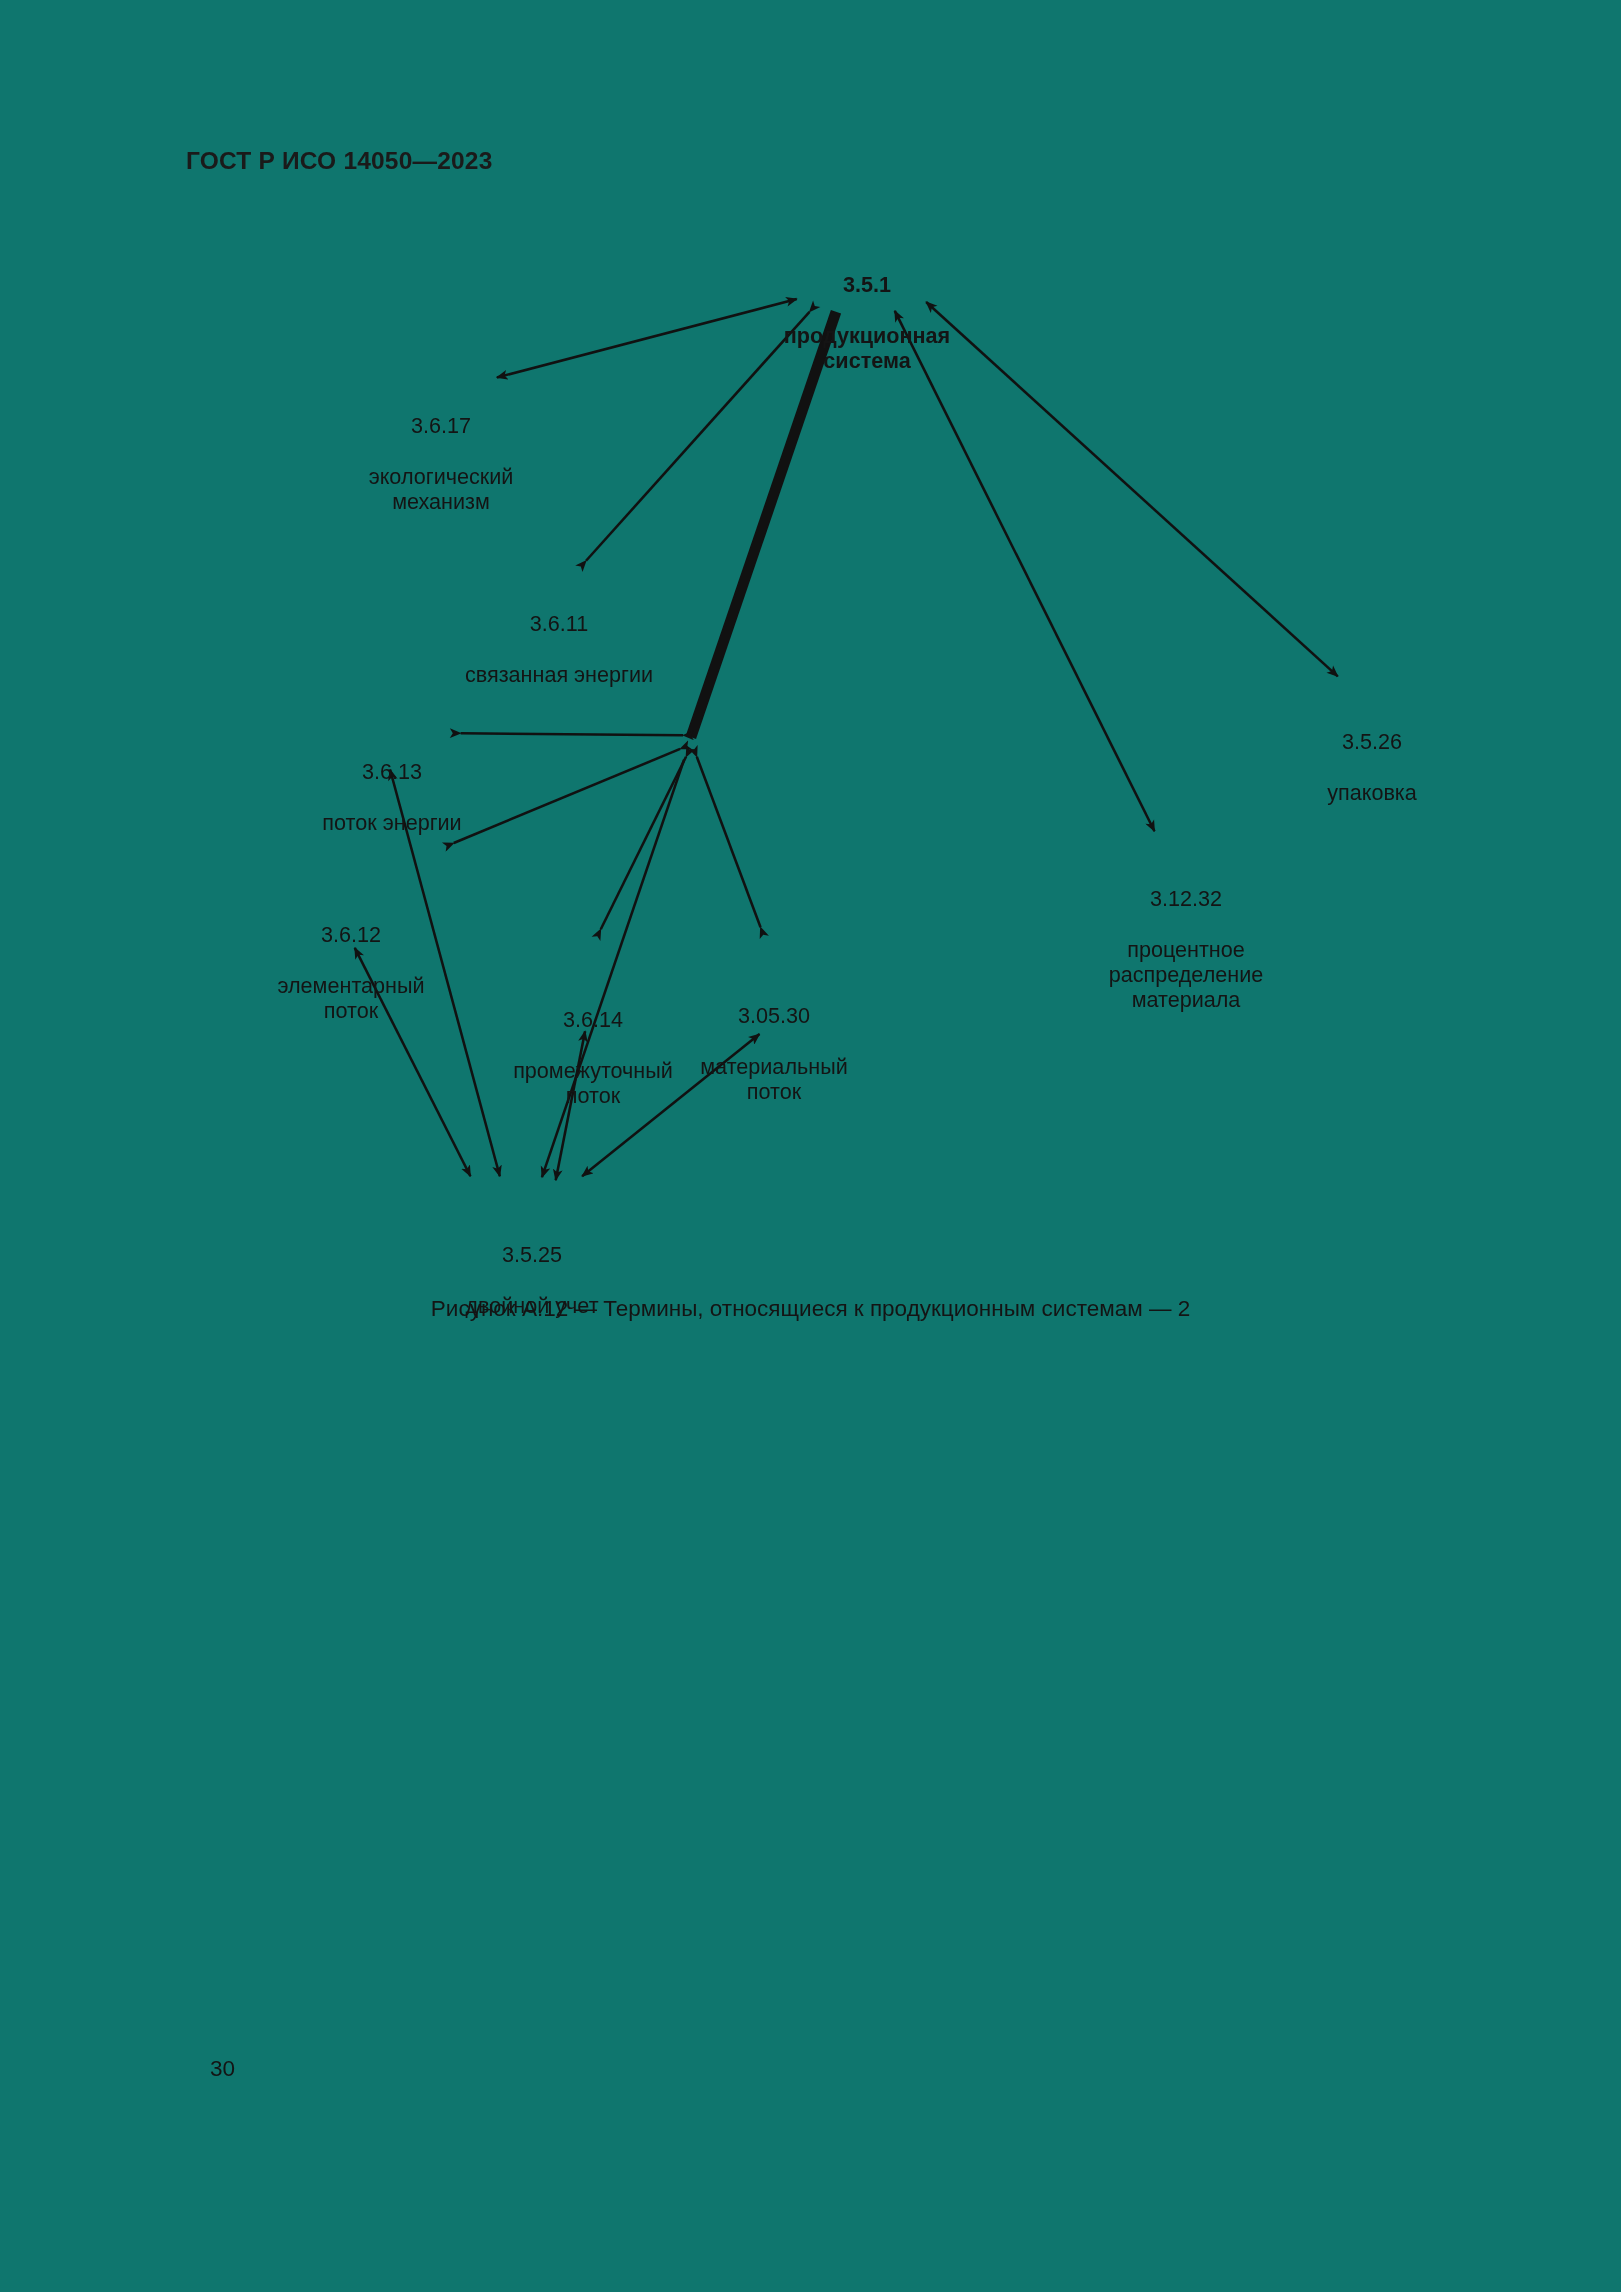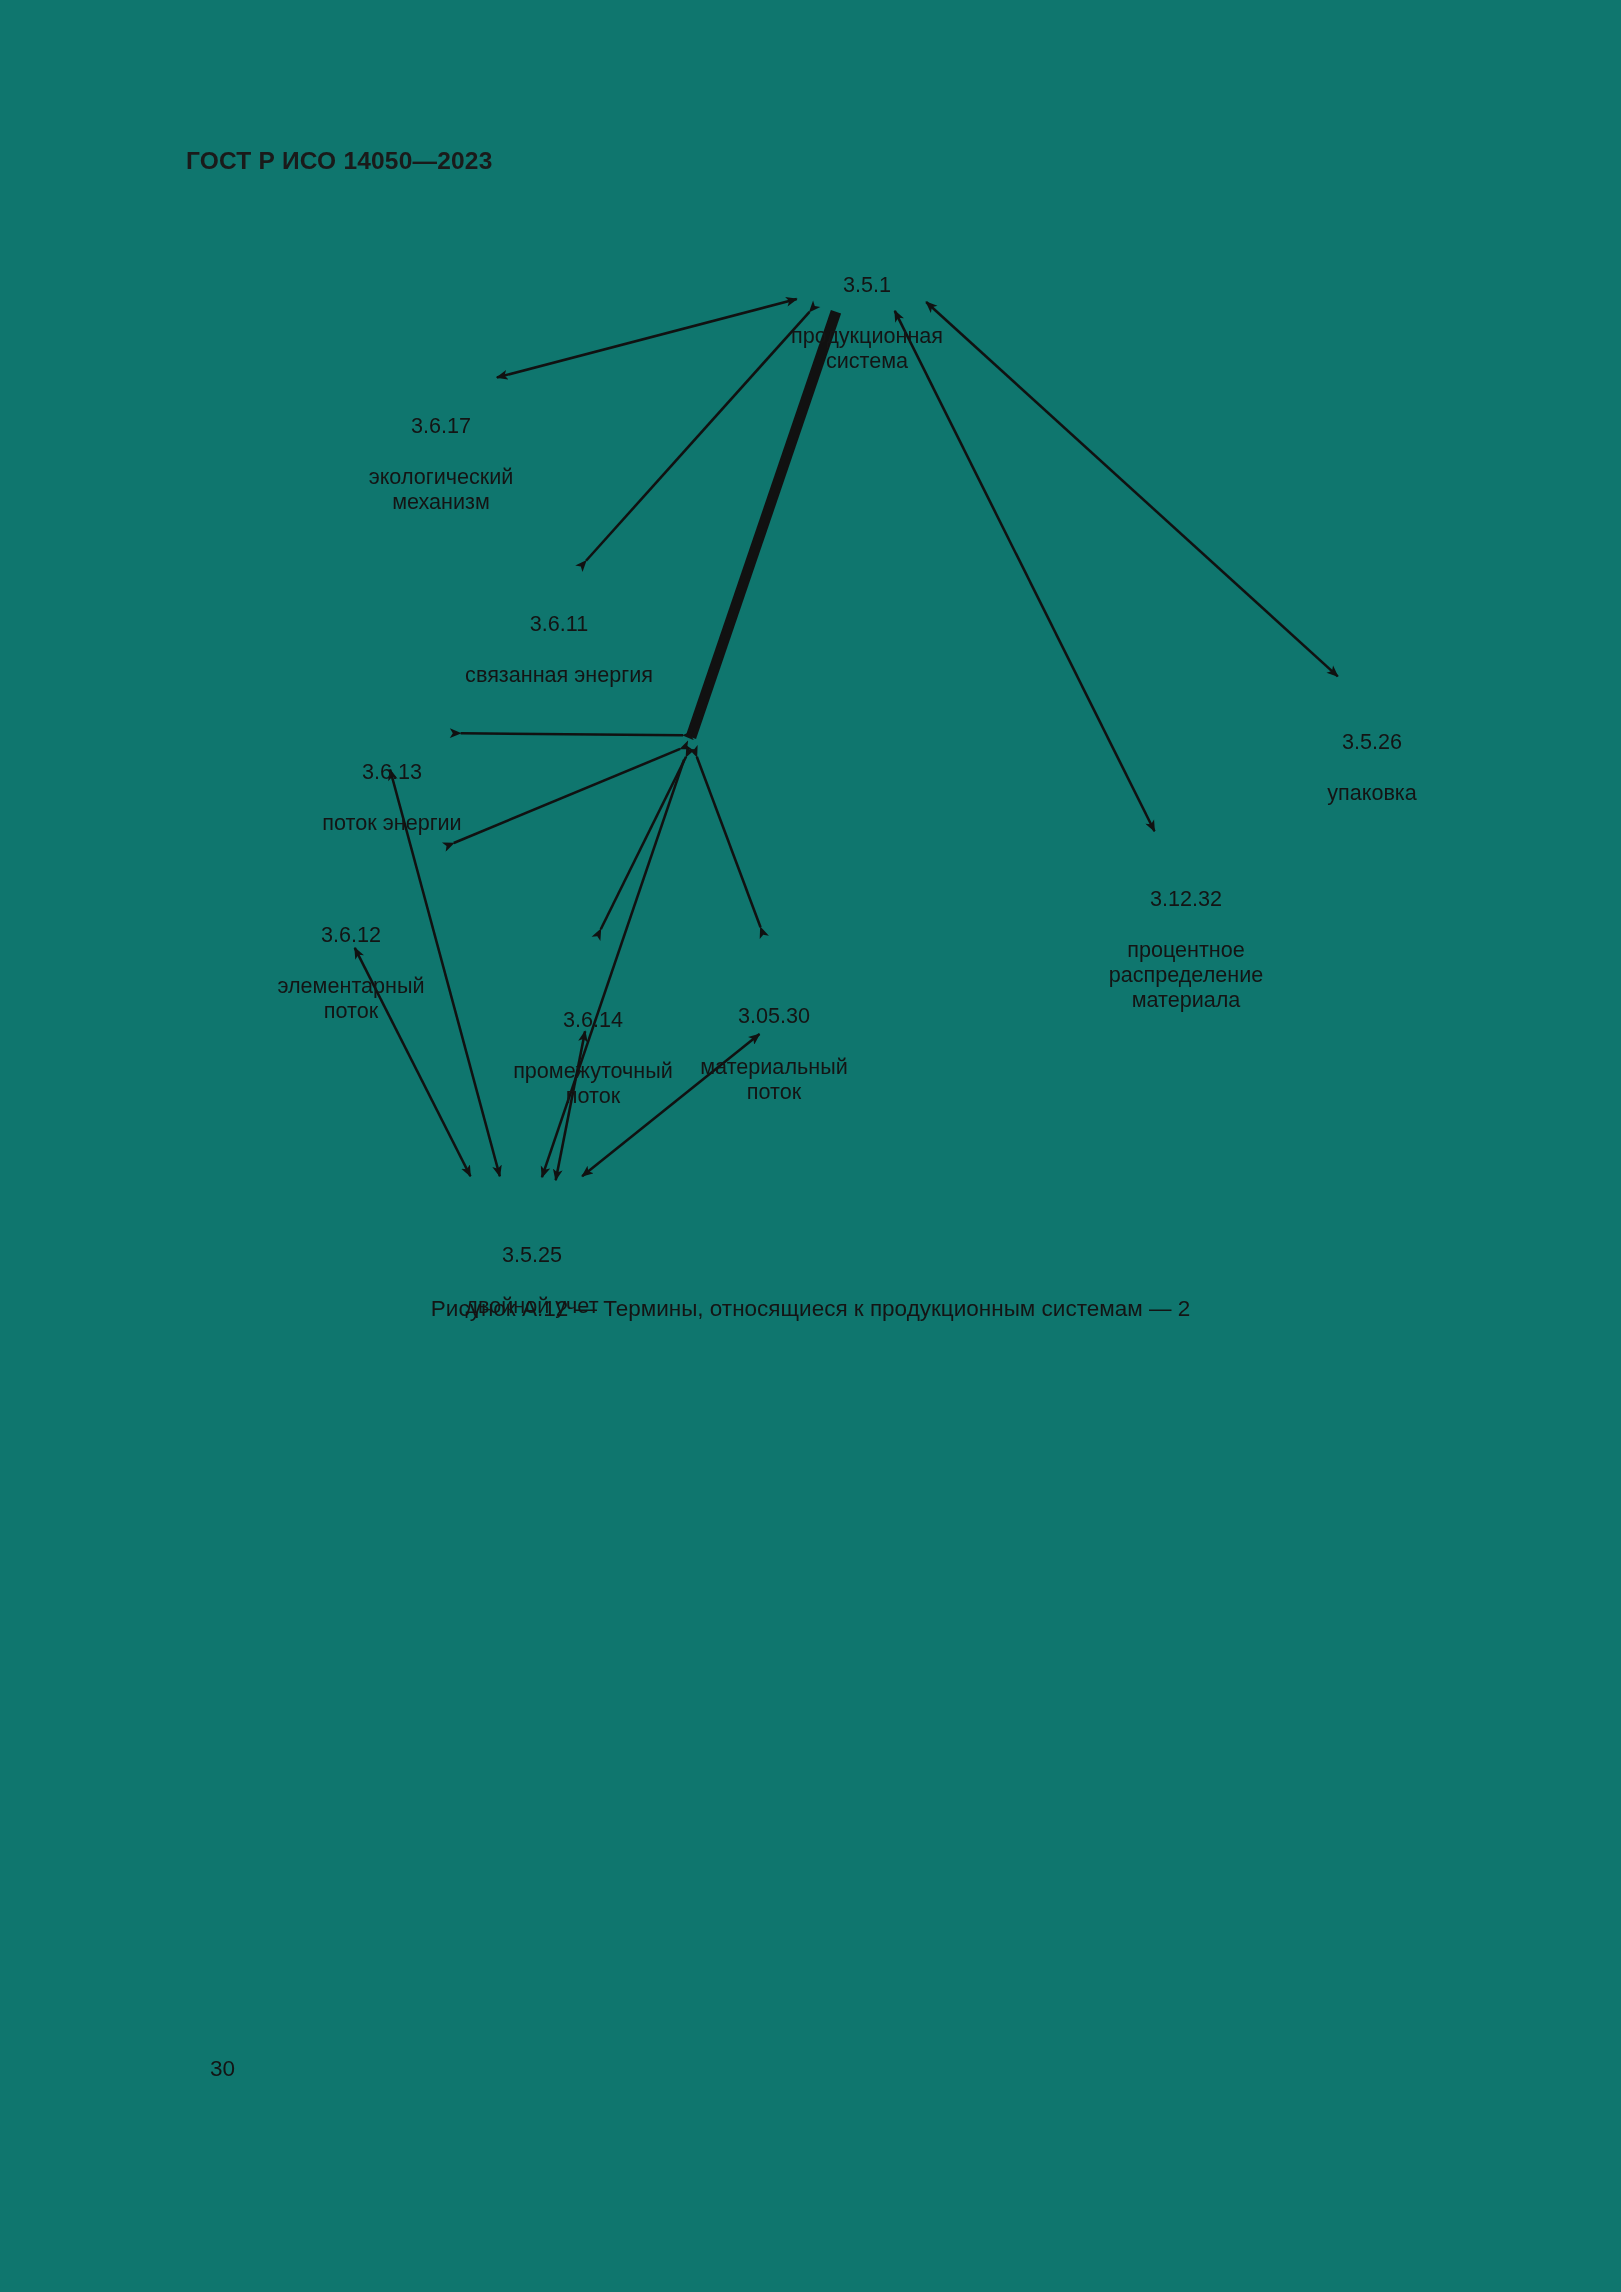--- a/index.html
+++ b/index.html
@@ -119,35 +119,35 @@
         <line x1="362" y1="767" x2="480" y2="1000" marker-end="url(#ah)" marker-start="url(#ah-start)"></line>
 
         <line x1="698" y1="575" x2="553" y2="1001" marker-end="url(#ah)"></line>
 
         <line x1="597" y1="852" x2="567" y2="1004" marker-end="url(#ah)" marker-start="url(#ah-start)"></line>
 
         <line x1="775" y1="855" x2="594" y2="1000" marker-end="url(#ah)" marker-start="url(#ah-start)"></line>
       </g>
     </svg>
 
-    <div class="node-label" style="left:867px; top:51px;">
+    <div class="node-label" style="left:867px; top:51px;font-weight:bold;">
       <span class="node-num">3.5.1</span>
       <span class="node-term">продукционная
 система</span>
     </div>
 
     <div class="node-label" style="left:441px; top:192px;">
       <span class="node-num">3.6.17</span>
       <span class="node-term">экологический
 механизм</span>
     </div>
 
     <div class="node-label" style="left:559px; top:390px;">
       <span class="node-num">3.6.11</span>
-      <span class="node-term">связанная энергия</span>
+      <span class="node-term">связанная энергии</span>
     </div>
 
     <div class="node-label" style="left:392px; top:538px;">
       <span class="node-num">3.6.13</span>
       <span class="node-term">поток энергии</span>
     </div>
 
     <div class="node-label" style="left:351px; top:701px;">
       <span class="node-num">3.6.12</span>
       <span class="node-term">элементарный

